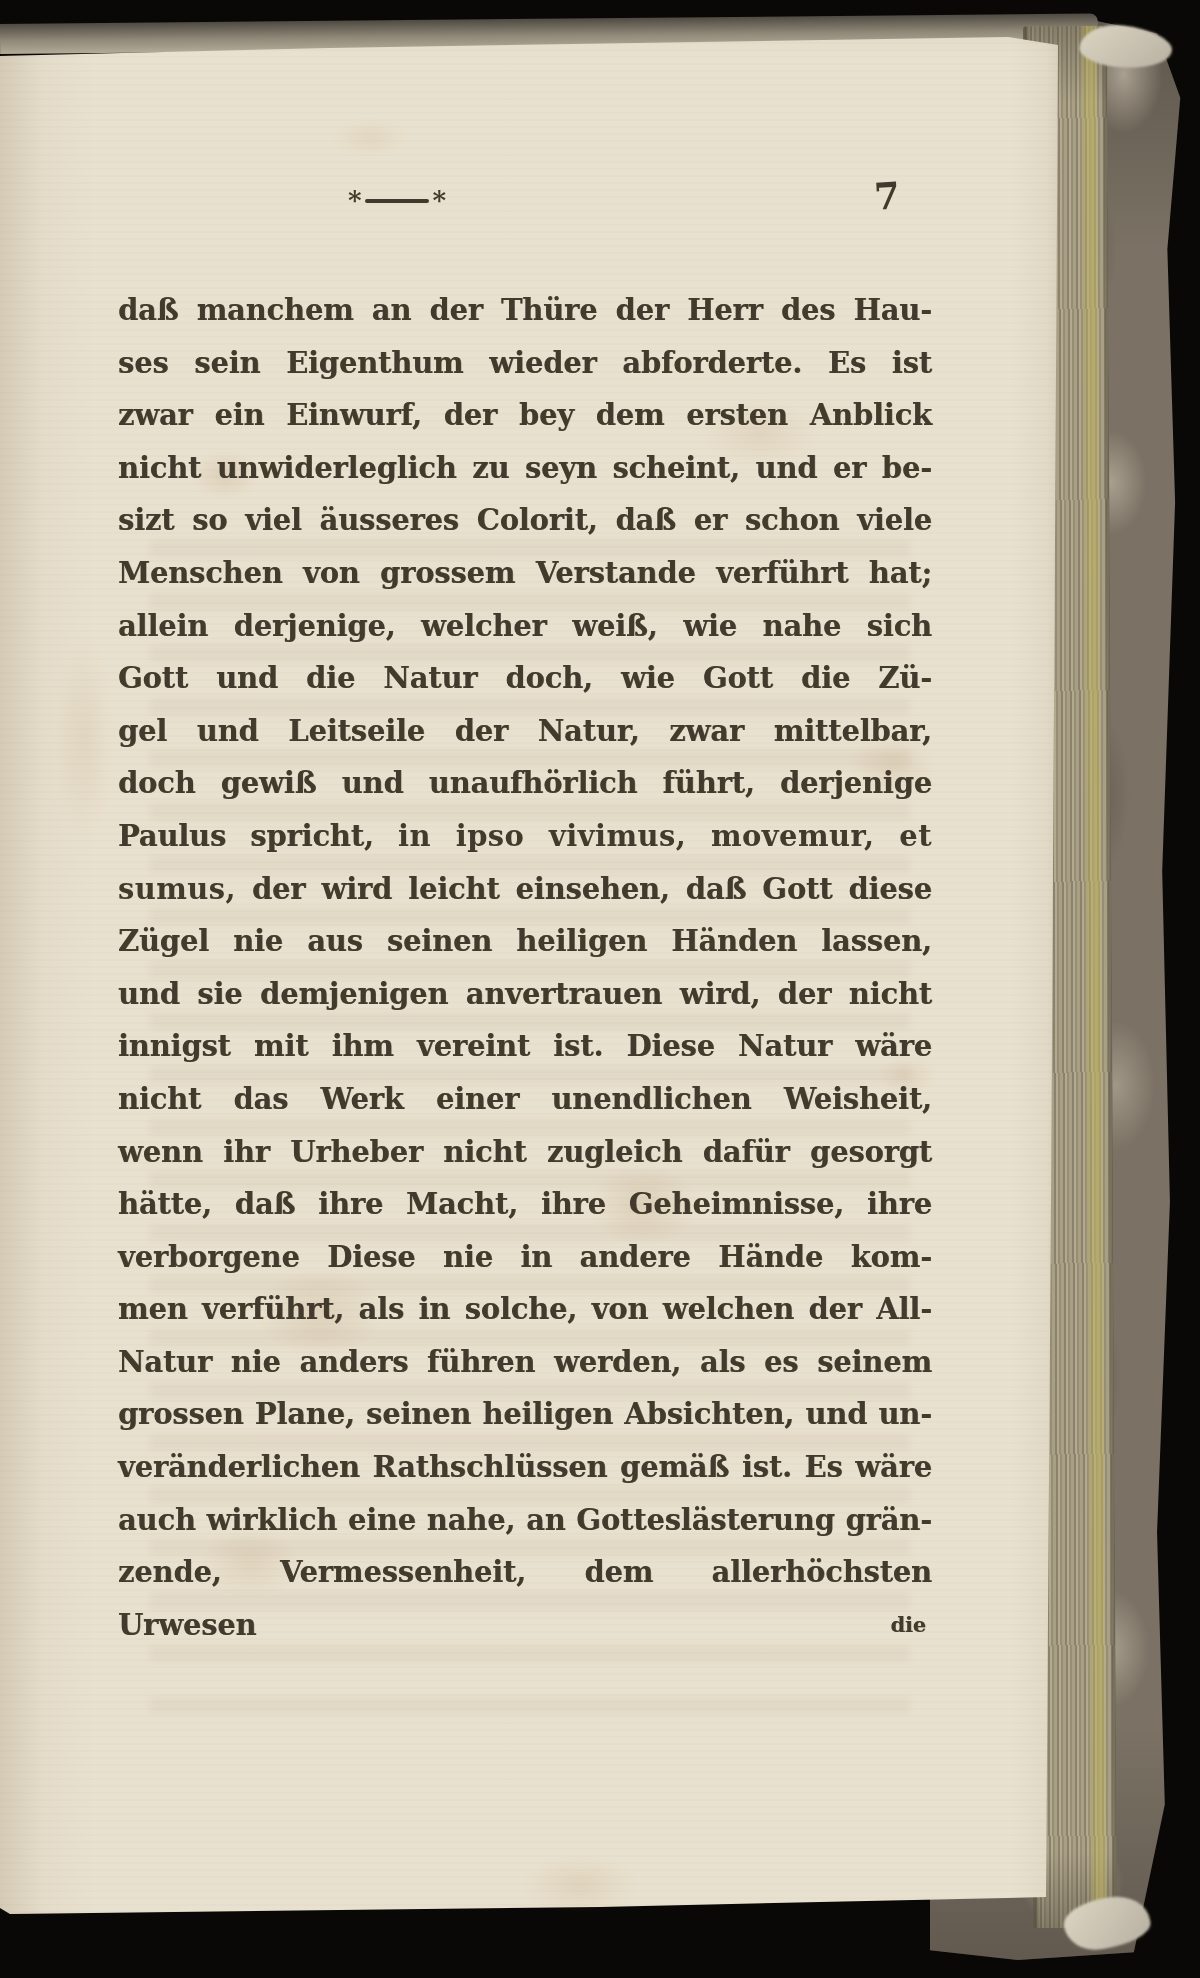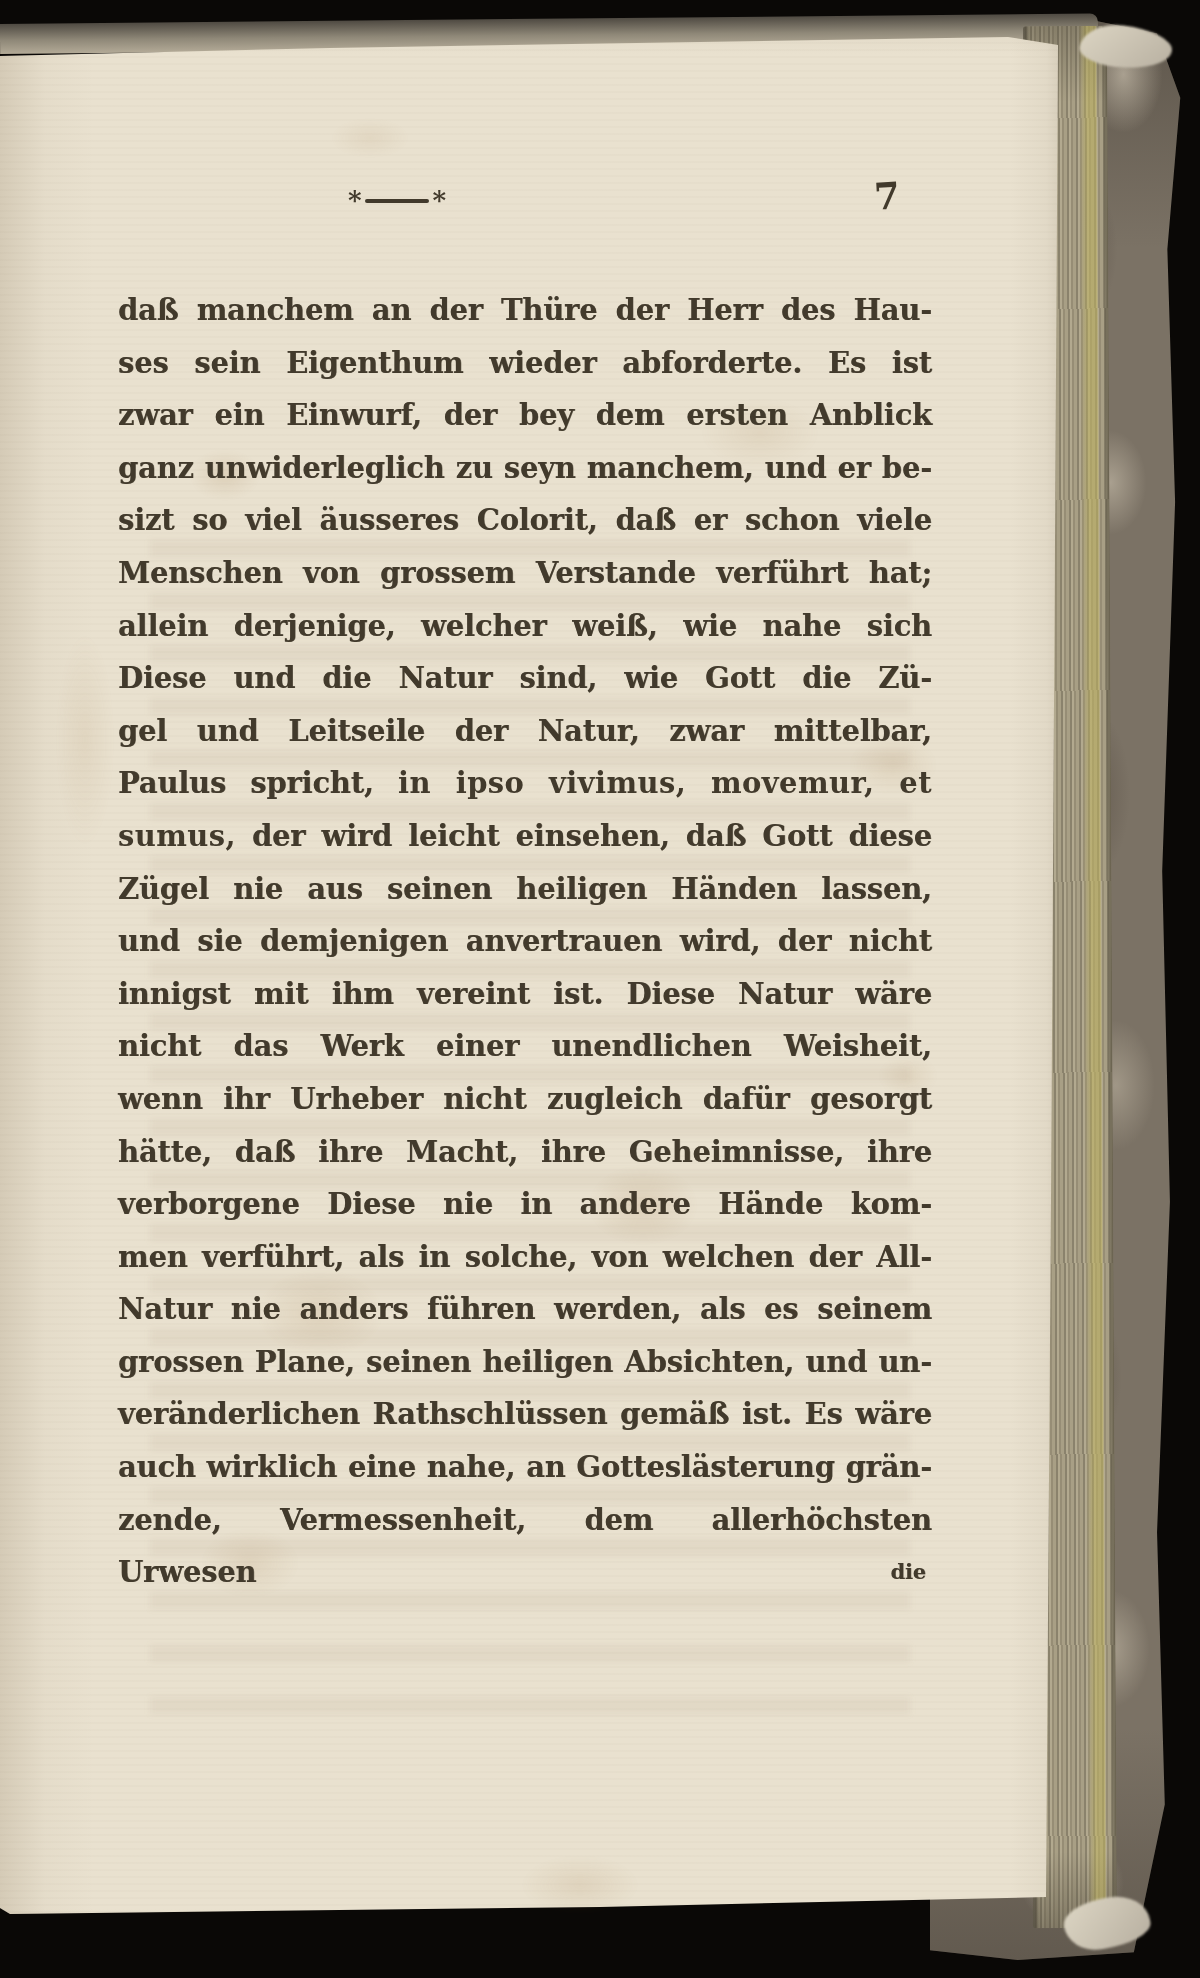--- a/index.html
+++ b/index.html
@@ -115,26 +115,27 @@
     <span class="rule"></span>
     <span class="star">*</span>
   </div>
   <div class="page-number">7</div>
 
   <div class="text-block">
 
     <div class="line"><span class="fraktur">daß manchem an der Thüre der Herr des Hau-</span></div>
       <div class="line"><span class="fraktur">ses sein Eigenthum wieder abforderte. Es ist</span></div>
       <div class="line"><span class="fraktur">zwar ein Einwurf, der bey dem ersten Anblick</span></div>
-      <div class="line"><span class="fraktur">ganz unwiderleglich zu seyn manchem, und er be-</span></div>
+      <div class="line"><span class="fraktur">nicht unwiderleglich zu seyn scheint, und er be-</span></div>
       <div class="line"><span class="fraktur">sizt so viel äusseres Colorit, daß er schon viele</span></div>
       <div class="line"><span class="fraktur">Menschen von grossem Verstande verführt hat;</span></div>
       <div class="line"><span class="fraktur">allein derjenige, welcher weiß, wie nahe sich</span></div>
-      <div class="line"><span class="fraktur">Diese und die Natur sind, wie Gott die Zü-</span></div>
+      <div class="line"><span class="fraktur">Gott und die Natur doch, wie Gott die Zü-</span></div>
       <div class="line"><span class="fraktur">gel und Leitseile der Natur, zwar mittelbar,</span></div>
+      <div class="line"><span class="fraktur">doch gewiß und unaufhörlich führt, derjenige</span></div>
       <div class="line"><span class="fraktur">Paulus spricht, </span><span class="latin">in ipso vivimus, movemur, et</span></div>
       <div class="line"><span class="latin">sumus,</span><span class="fraktur"> der wird leicht einsehen, daß Gott diese</span></div>
       <div class="line"><span class="fraktur">Zügel nie aus seinen heiligen Händen lassen,</span></div>
       <div class="line"><span class="fraktur">und sie demjenigen anvertrauen wird, der nicht</span></div>
       <div class="line"><span class="fraktur">innigst mit ihm vereint ist. Diese Natur wäre</span></div>
       <div class="line"><span class="fraktur">nicht das Werk einer unendlichen Weisheit,</span></div>
       <div class="line"><span class="fraktur">wenn ihr Urheber nicht zugleich dafür gesorgt</span></div>
       <div class="line"><span class="fraktur">hätte, daß ihre Macht, ihre Geheimnisse, ihre</span></div>
       <div class="line"><span class="fraktur">verborgene Diese nie in andere Hände kom-</span></div>
       <div class="line"><span class="fraktur">men verführt, als in solche, von welchen der All-</span></div>

